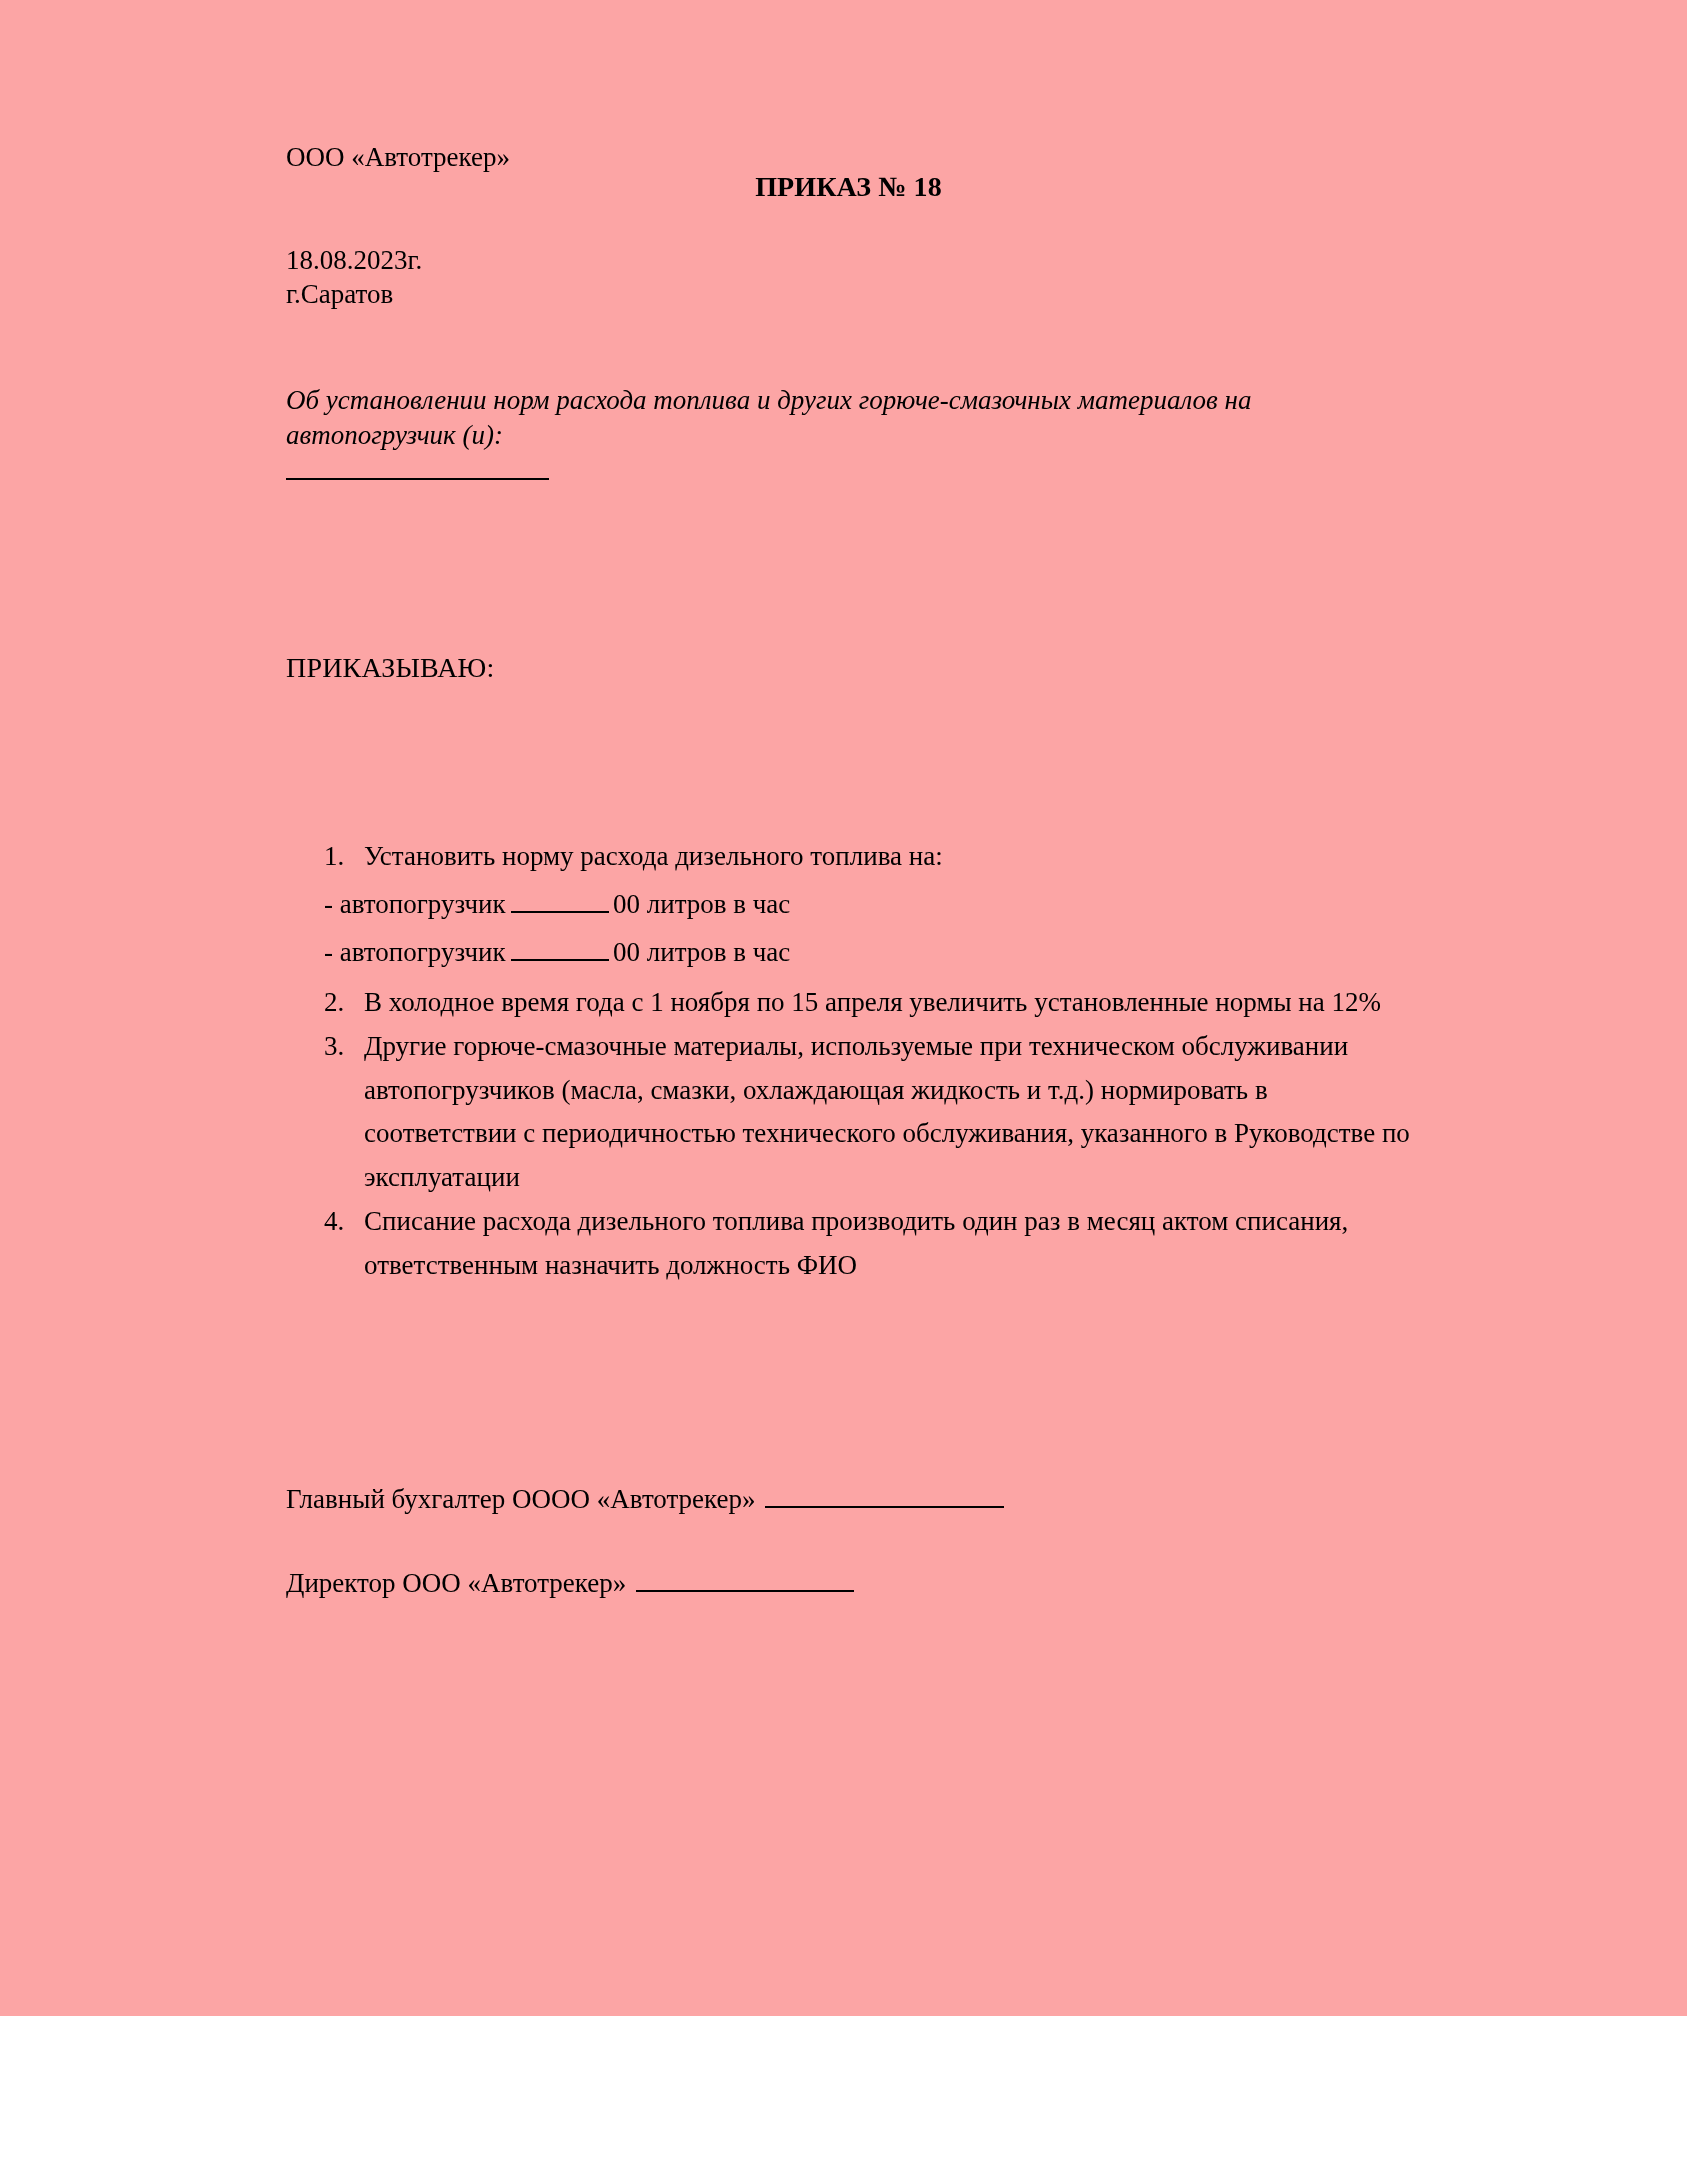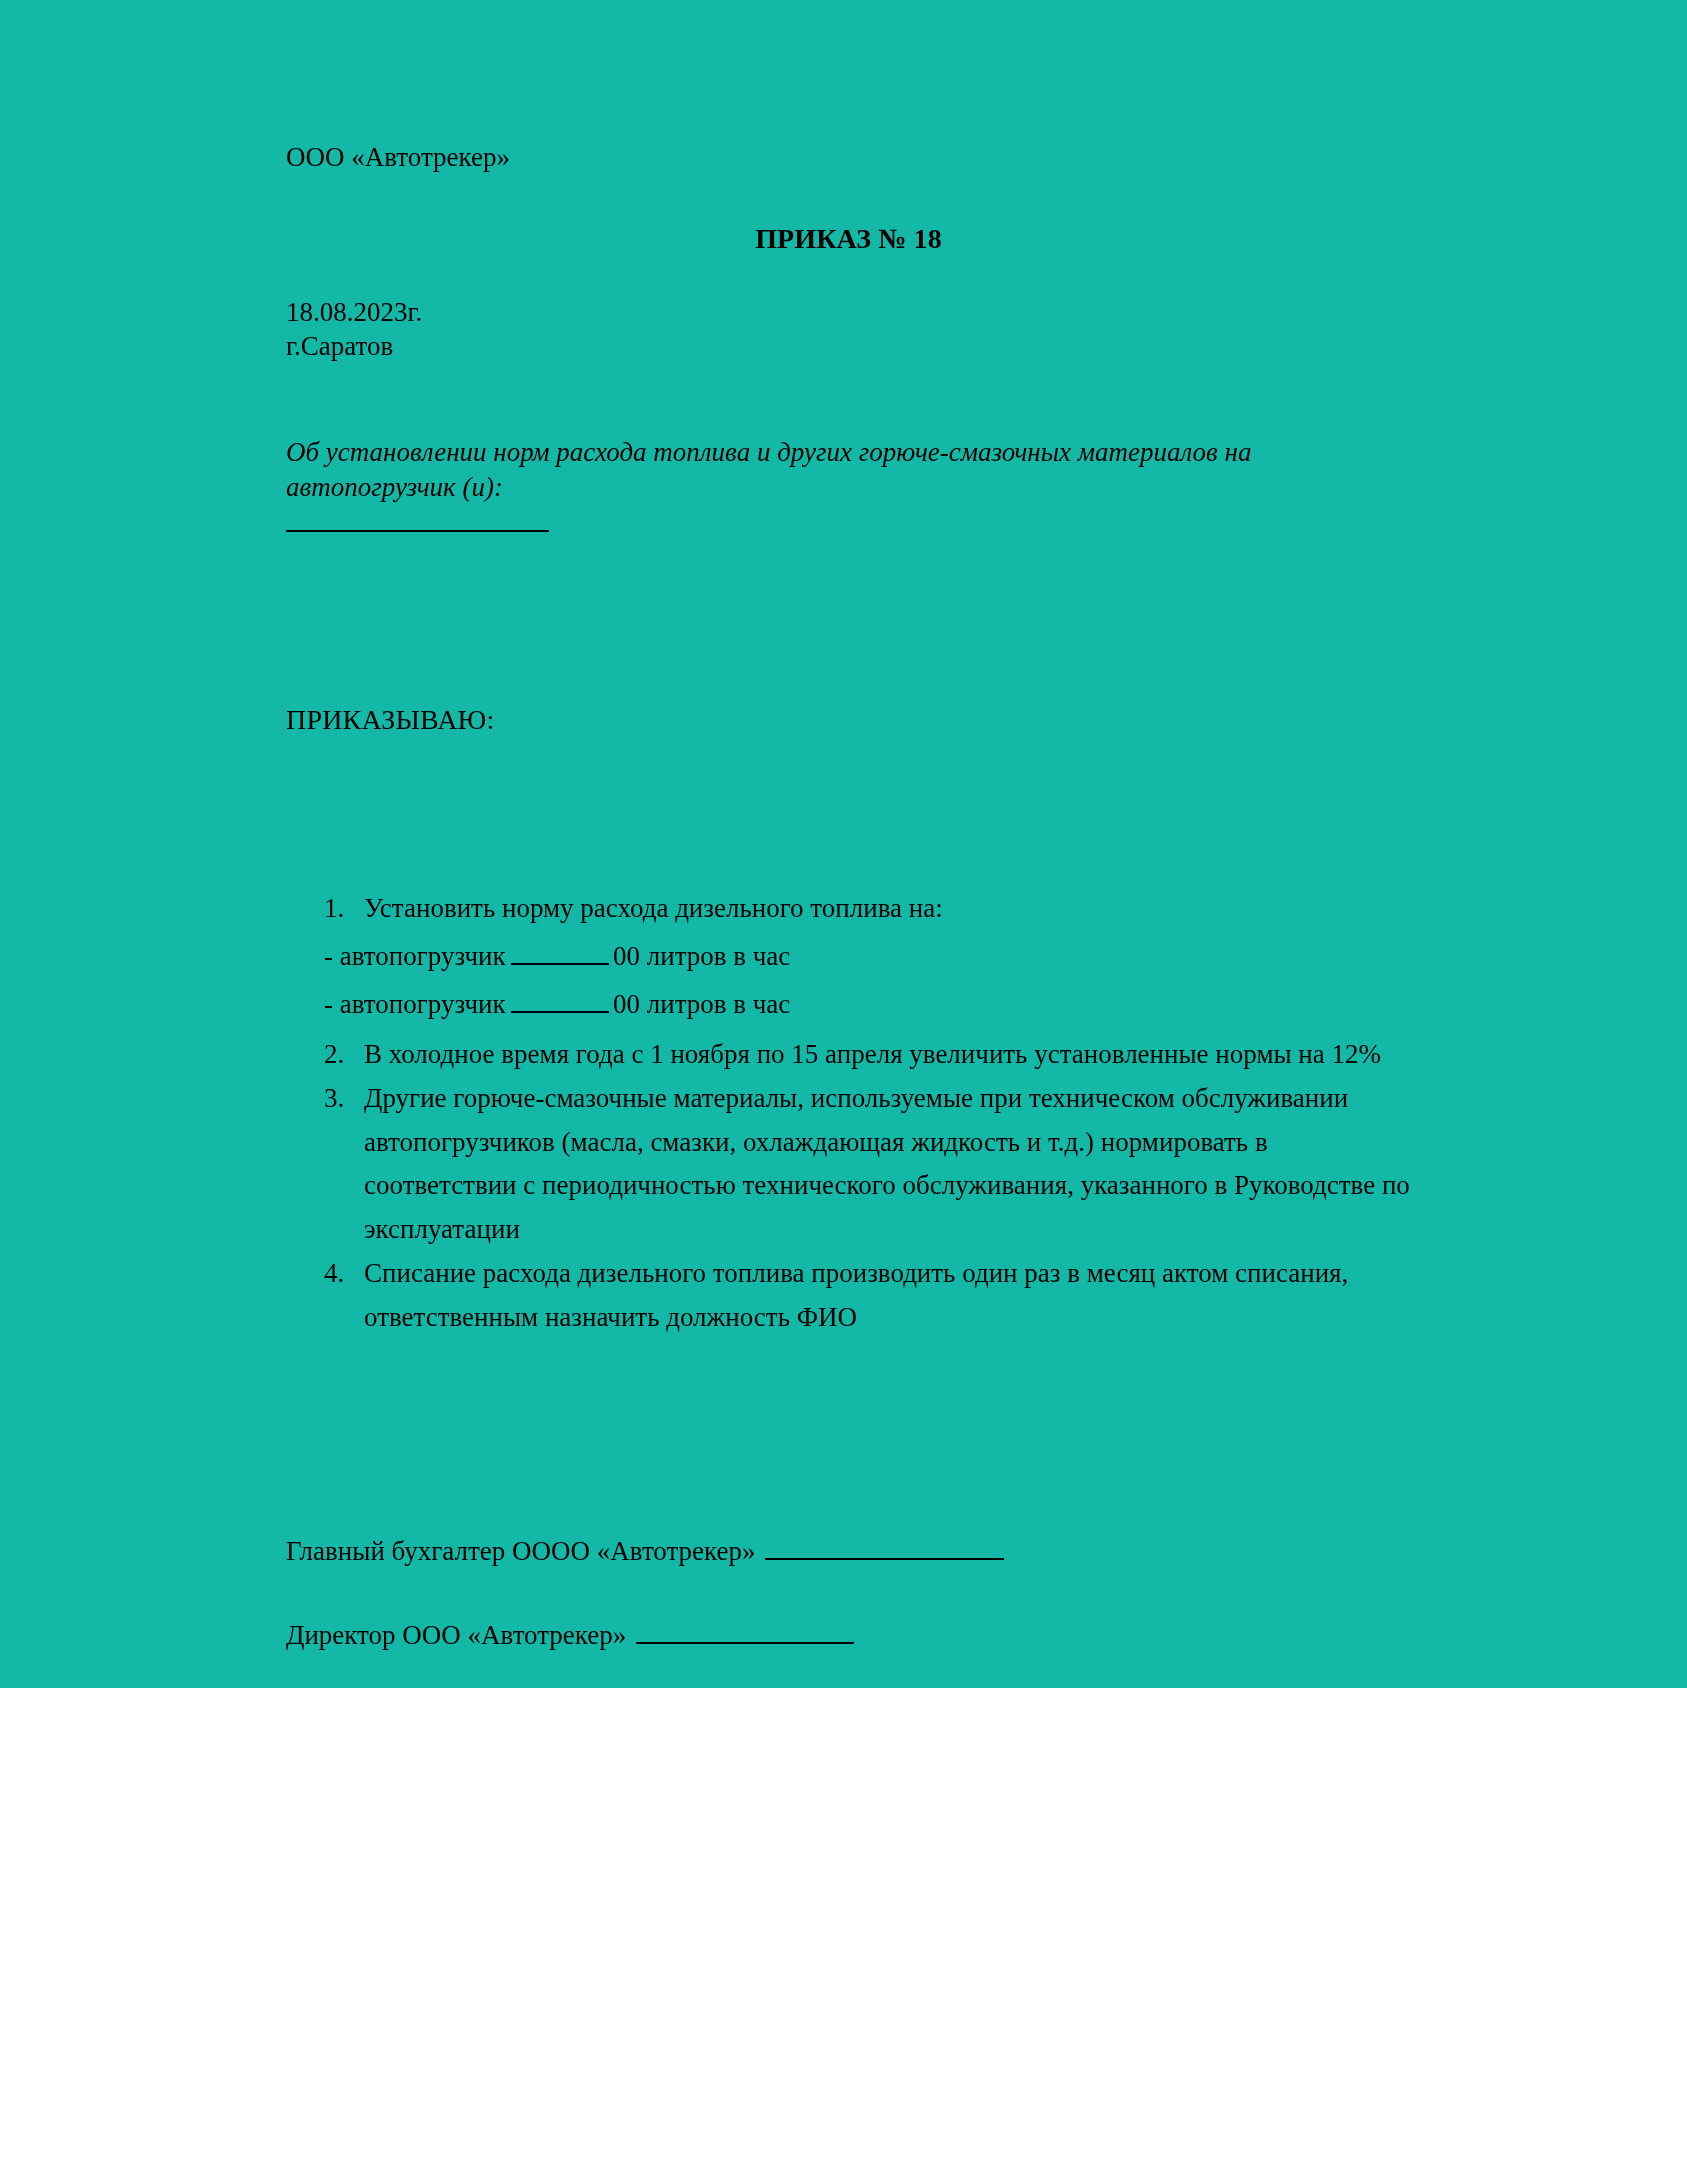--- a/index.html
+++ b/index.html
@@ -11,22 +11,22 @@
     width: 1687px;
     height: 2183px;
     font-family: "Liberation Serif", "DejaVu Serif", serif;
     color: #000000;
     -webkit-font-smoothing: antialiased;
   }
 
   .page {
     position: relative;
     width: 1687px;
-    height: 1688px;
-    background: #14b8a6;
+    height: 2016px;
+    background: #fca5a5;
     box-sizing: border-box;
     padding: 0;
     overflow: hidden;
   }
 
   
   .content {
     position: absolute;
     left: 286px;
     top: 0;
@@ -36,21 +36,20 @@
   .org-line {
     font-size: 27px;
     line-height: 1.0;
     margin-top: 144px;
   }
 
   .doc-title {
     text-align: center;
     font-weight: bold;
     font-size: 28px;
-    margin-top: 52px;
     letter-spacing: 0.1px;
   }
 
   .meta {
     margin-top: 41px;
     font-size: 27px;
     line-height: 1.25;
   }
   .meta div { white-space: pre; }
 

